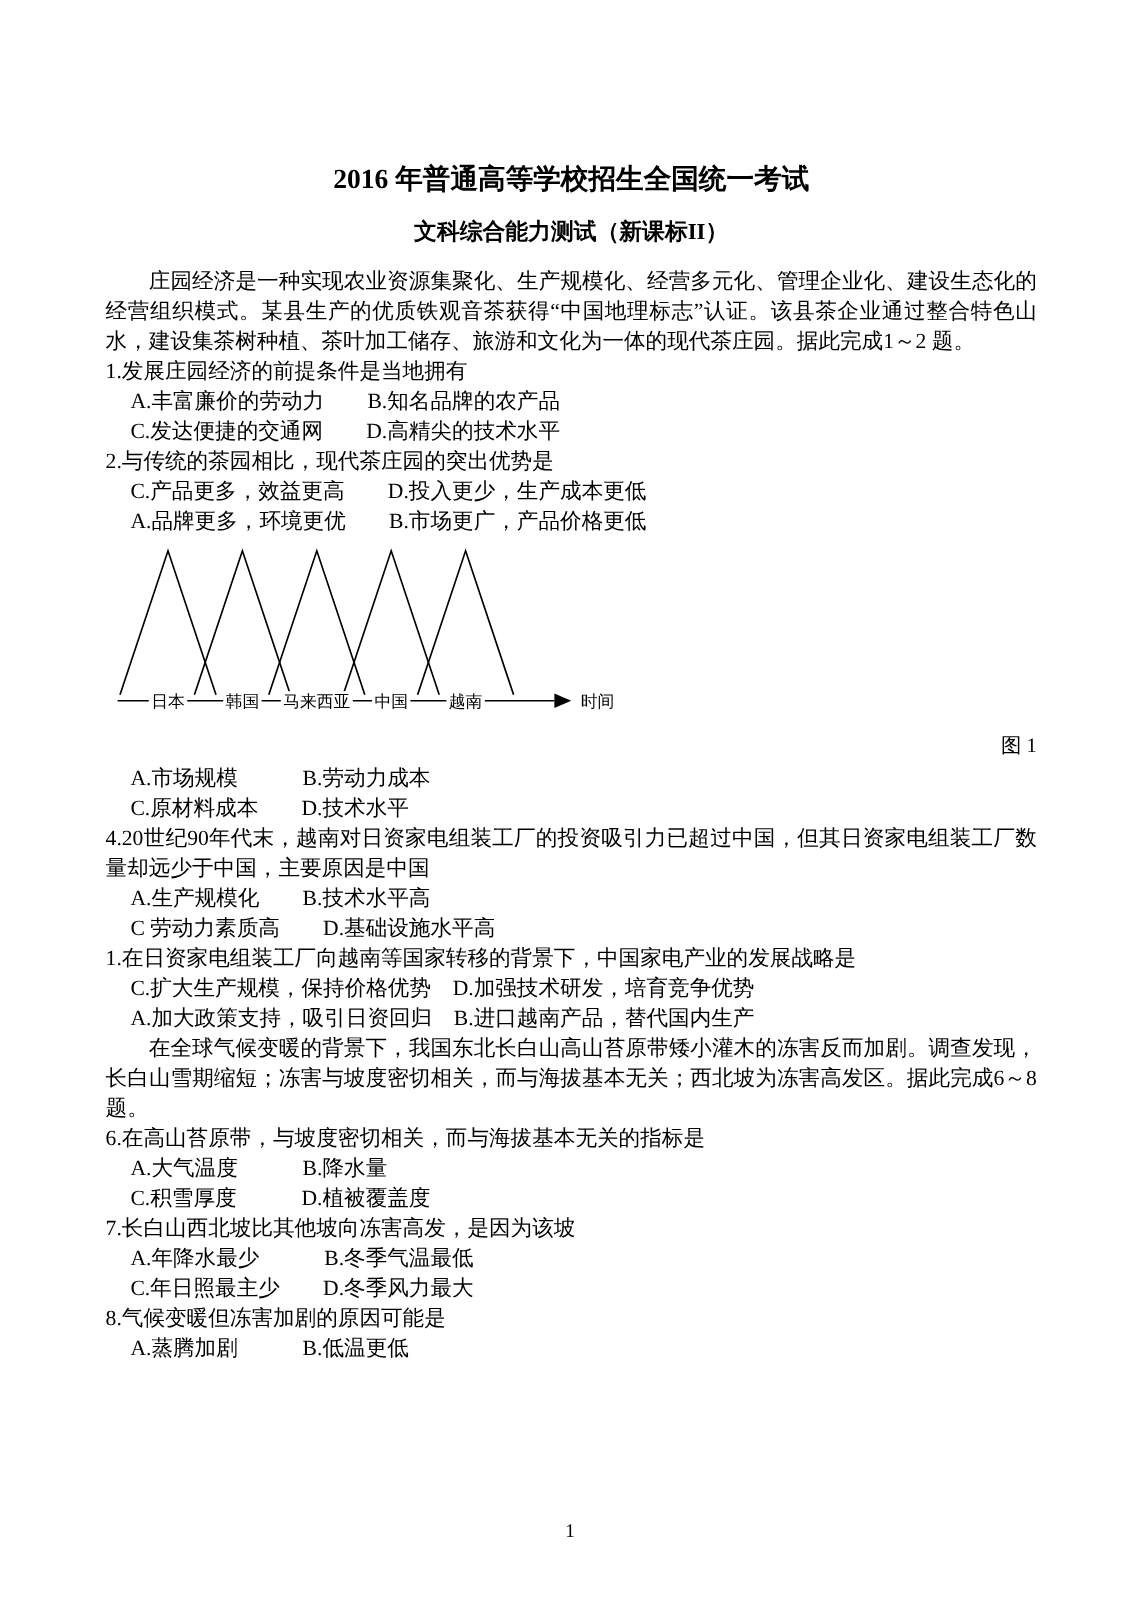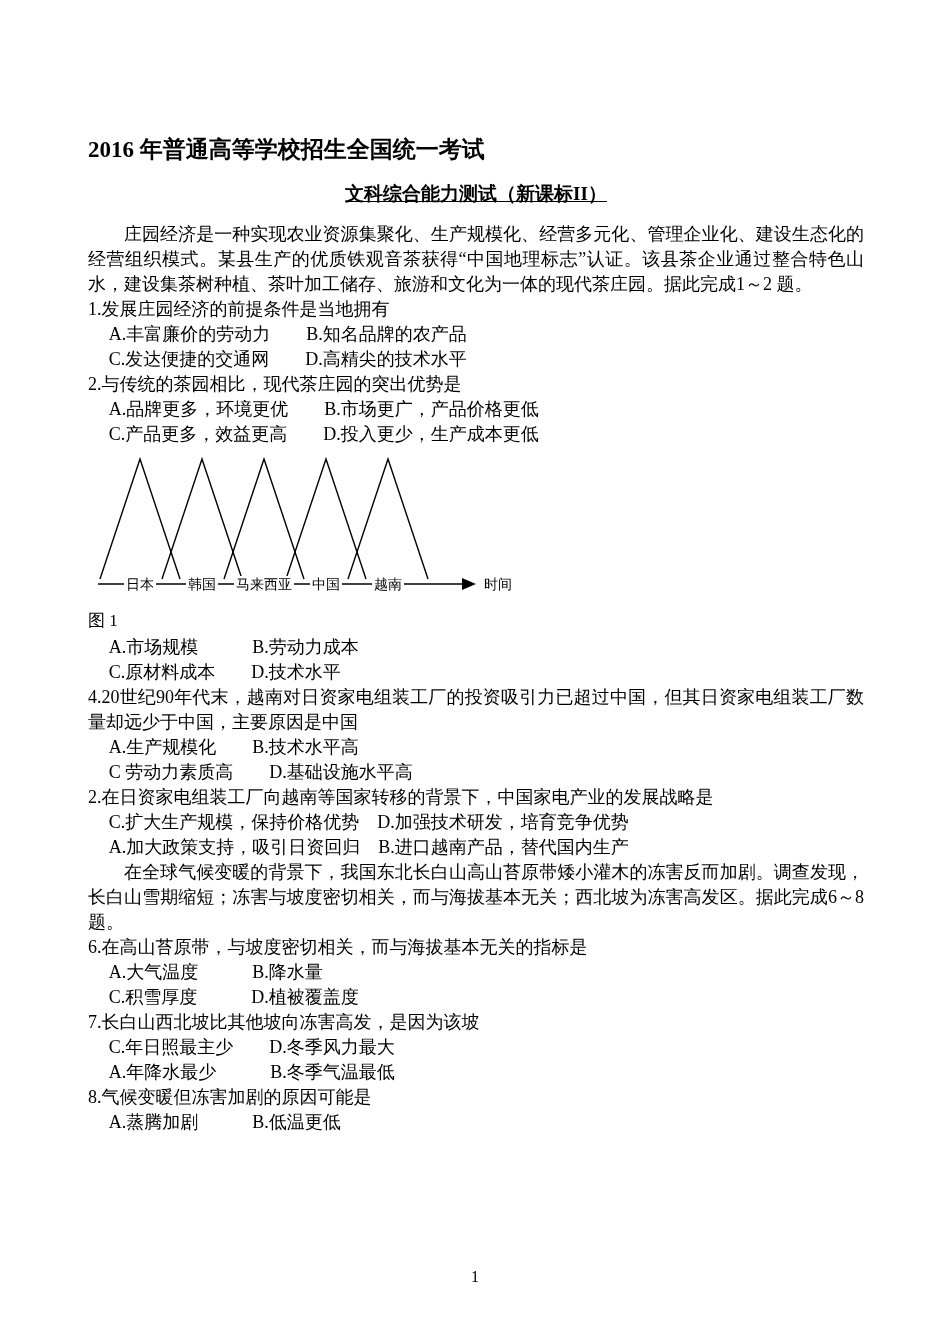--- a/index.html
+++ b/index.html
@@ -14,39 +14,39 @@
     font-family: "Liberation Serif", "DejaVu Serif", serif;
     overflow: hidden;
   }
   .content {
     position: absolute;
     top: 136px;
     left: 88px;
     right: 86px;
   }
   .title {
+    text-align: center;
     font-weight: bold;
     font-size: 23px;
     line-height: 28px;
     margin: 0 0 18px 0;
   }
   .subtitle {
     text-align: center;
     font-weight: bold;
     font-size: 19px;
     line-height: 24px;
     margin: 0 0 16px 0;
-    text-decoration: underline;
   }
   p { margin: 0; font-size: 18px; line-height: 25px; font-family: Liberation Serif, serif; }
   .intro { text-indent: 2em; text-align: justify; }
   .stem { text-align: justify; }
   .opt { padding-left: 1.15em; }
   .figure-wrap { text-align: left; margin: 4px 0 2px 0; }
-  .fig-caption { text-align: left; font-size: 17px; line-height: 24px; margin-bottom: 2px; }
+  .fig-caption { text-align: right; font-size: 17px; line-height: 24px; margin-bottom: 2px; }
   .tri { fill: none; stroke: #000; stroke-width: 1.4; stroke-linejoin: miter; }
   .axis { stroke: #000; stroke-width: 1.3; }
   .lblbg { fill: #ffffff; }
   .lbl { font-size: 14px; font-family: "Liberation Serif", "DejaVu Serif", serif; }
   .page-number {
     position: absolute;
     bottom: 58px;
     left: 0;
     right: 0;
     text-align: center;
@@ -65,22 +65,22 @@
     <p class="intro">庄园经济是一种实现农业资源集聚化、生产规模化、经营多元化、管理企业化、建设生态化的经营组织模式。某县生产的优质铁观音茶获得“中国地理标志”认证。该县茶企业通过整合特色山水，建设集茶树种植、茶叶加工储存、旅游和文化为一体的现代茶庄园。据此完成1～2 题。</p>
 
     <div>
       <p class="stem">1.发展庄园经济的前提条件是当地拥有</p>
       <p class="opt">A.丰富廉价的劳动力　　B.知名品牌的农产品</p>
       <p class="opt">C.发达便捷的交通网　　D.高精尖的技术水平</p>
     </div>
 
     <div>
       <p class="stem">2.与传统的茶园相比，现代茶庄园的突出优势是</p>
+      <p class="opt">C.产品更多，效益更高　　D.投入更少，生产成本更低</p>
       <p class="opt">A.品牌更多，环境更优　　B.市场更广，产品价格更低</p>
-      <p class="opt">C.产品更多，效益更高　　D.投入更少，生产成本更低</p>
     </div>
 
 
     <div class="figure-wrap">
       <svg width="440" height="152" viewBox="0 0 440 152" aria-hidden="true">
 
         <polyline class="tri" points="12,128 52,8 92,128"></polyline>
         <polyline class="tri" points="74,128 114,8 154,128"></polyline>
         <polyline class="tri" points="136,128 176,8 216,128"></polyline>
         <polyline class="tri" points="198,128 238,8 278,128"></polyline>
@@ -112,37 +112,37 @@
       <p class="opt">C.原材料成本　　D.技术水平</p>
     </div>
 
     <div>
       <p class="stem">4.20世纪90年代末，越南对日资家电组装工厂的投资吸引力已超过中国，但其日资家电组装工厂数量却远少于中国，主要原因是中国</p>
       <p class="opt">A.生产规模化　　B.技术水平高</p>
       <p class="opt">C 劳动力素质高　　D.基础设施水平高</p>
     </div>
 
     <div>
-      <p class="stem">2.在日资家电组装工厂向越南等国家转移的背景下，中国家电产业的发展战略是</p>
+      <p class="stem">1.在日资家电组装工厂向越南等国家转移的背景下，中国家电产业的发展战略是</p>
       <p class="opt">C.扩大生产规模，保持价格优势　D.加强技术研发，培育竞争优势</p>
       <p class="opt">A.加大政策支持，吸引日资回归　B.进口越南产品，替代国内生产</p>
     </div>
 
     <p class="intro">在全球气候变暖的背景下，我国东北长白山高山苔原带矮小灌木的冻害反而加剧。调查发现，长白山雪期缩短；冻害与坡度密切相关，而与海拔基本无关；西北坡为冻害高发区。据此完成6～8题。</p>
 
     <div>
       <p class="stem">6.在高山苔原带，与坡度密切相关，而与海拔基本无关的指标是</p>
       <p class="opt">A.大气温度　　　B.降水量</p>
       <p class="opt">C.积雪厚度　　　D.植被覆盖度</p>
     </div>
 
     <div>
       <p class="stem">7.长白山西北坡比其他坡向冻害高发，是因为该坡</p>
+      <p class="opt">A.年降水最少　　　B.冬季气温最低</p>
       <p class="opt">C.年日照最主少　　D.冬季风力最大</p>
-      <p class="opt">A.年降水最少　　　B.冬季气温最低</p>
     </div>
 
     <div>
       <p class="stem">8.气候变暖但冻害加剧的原因可能是</p>
       <p class="opt">A.蒸腾加剧　　　B.低温更低</p>
     </div>
 
   </div>
 
   <div class="page-number">1</div>

